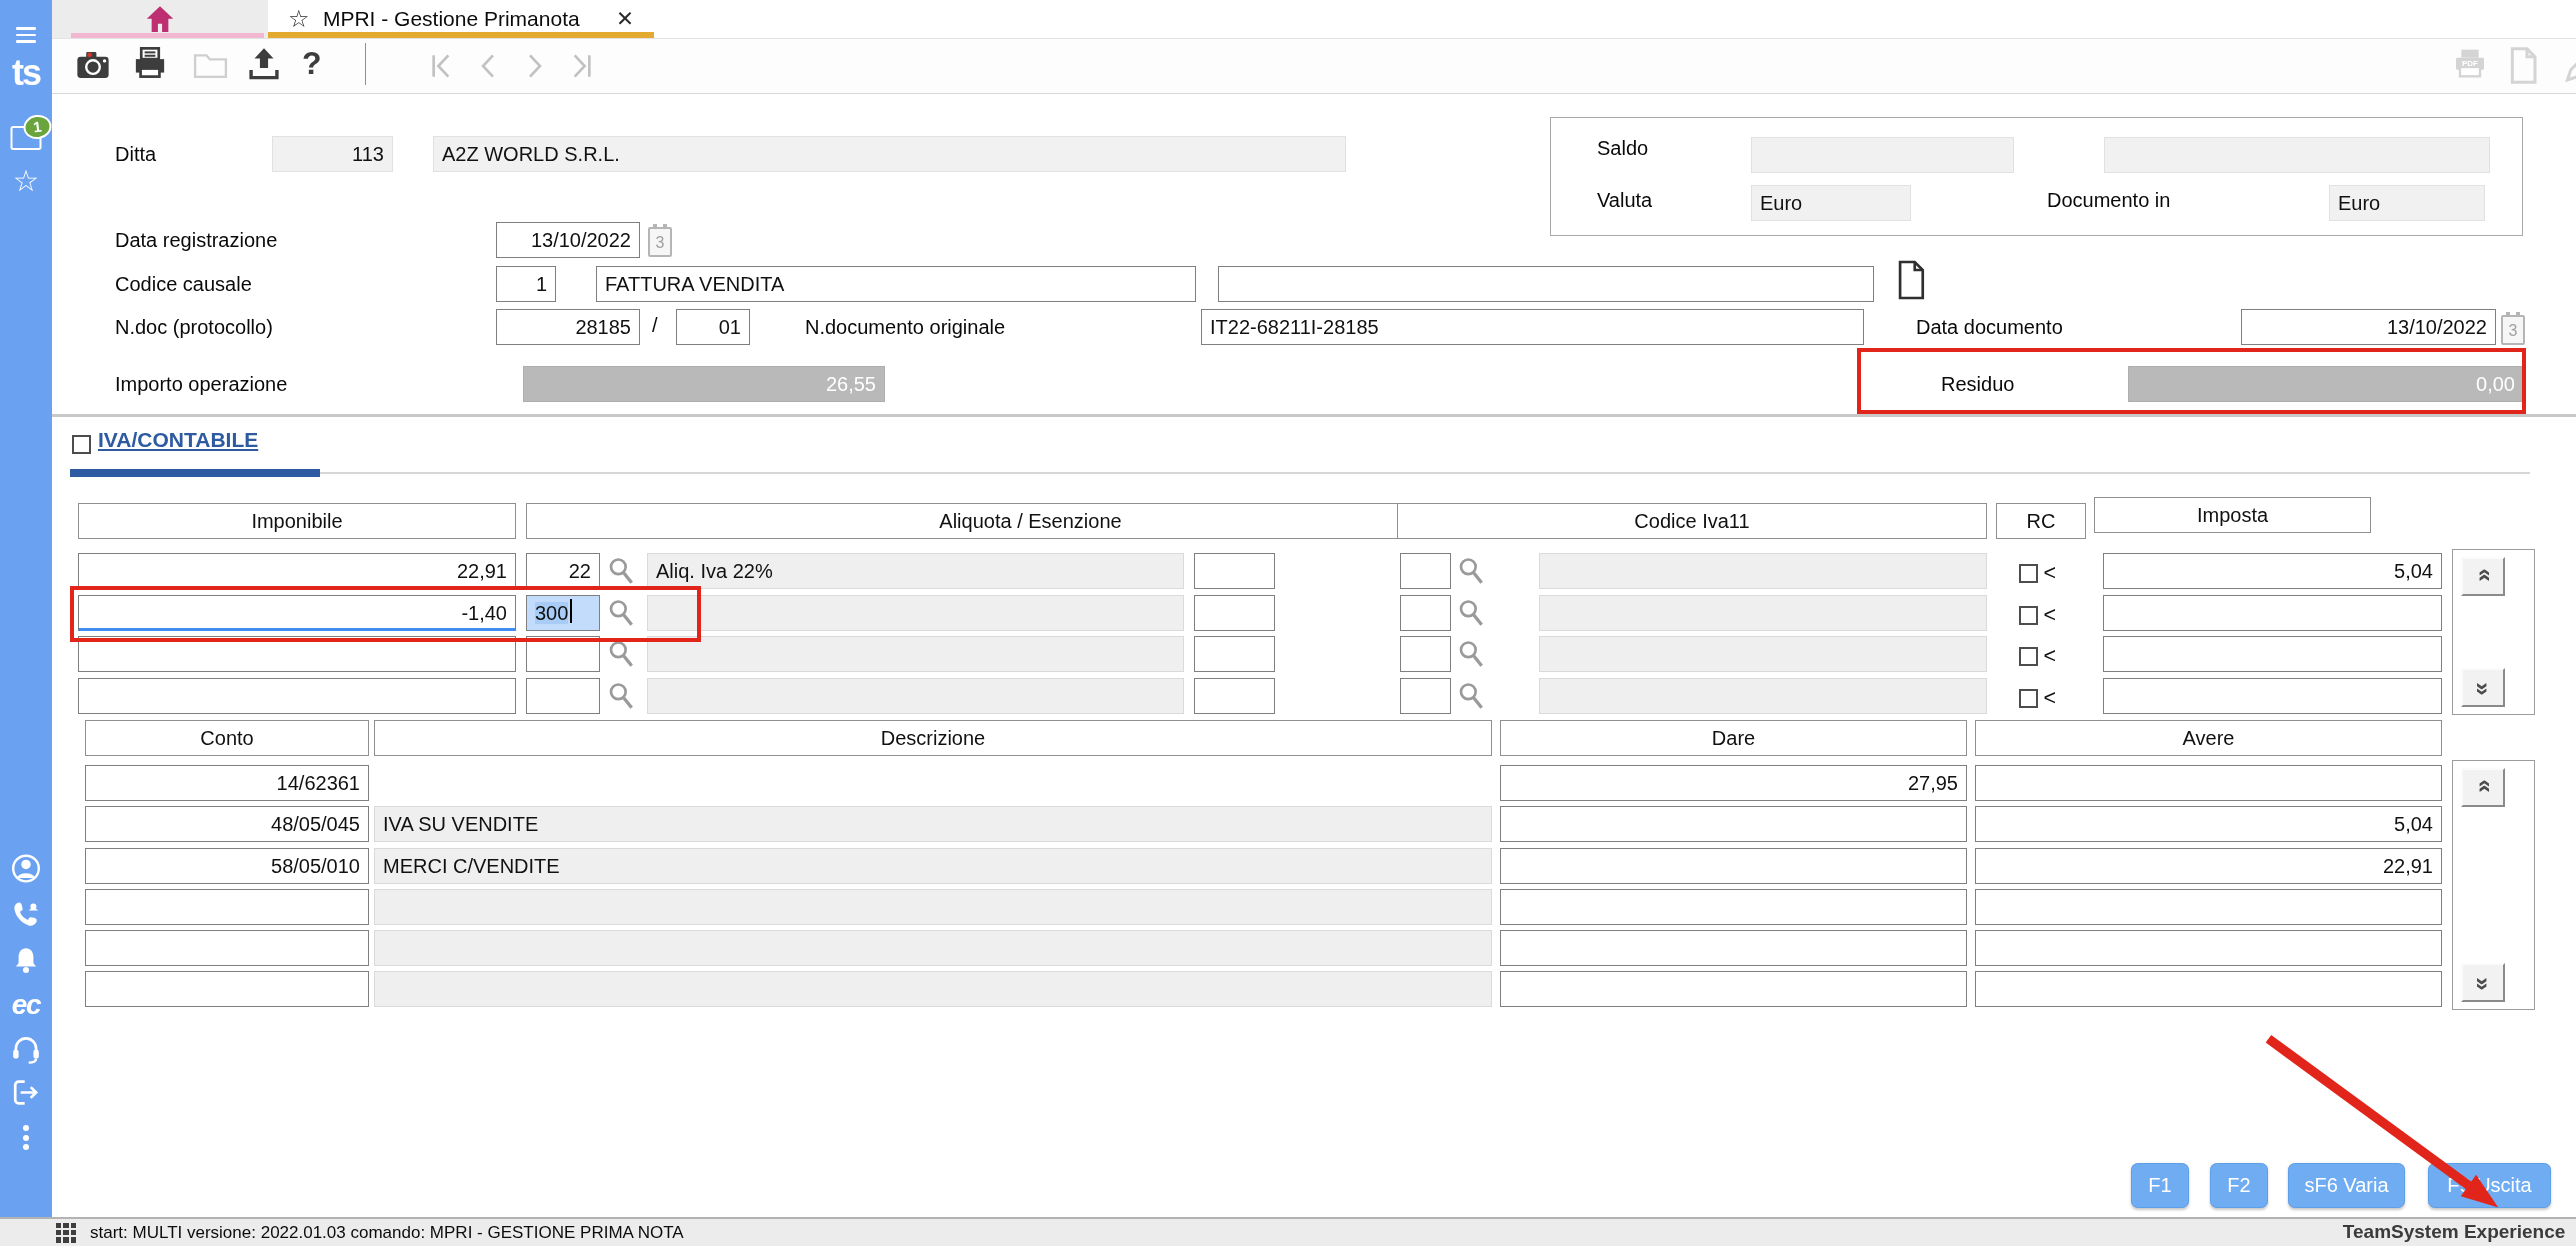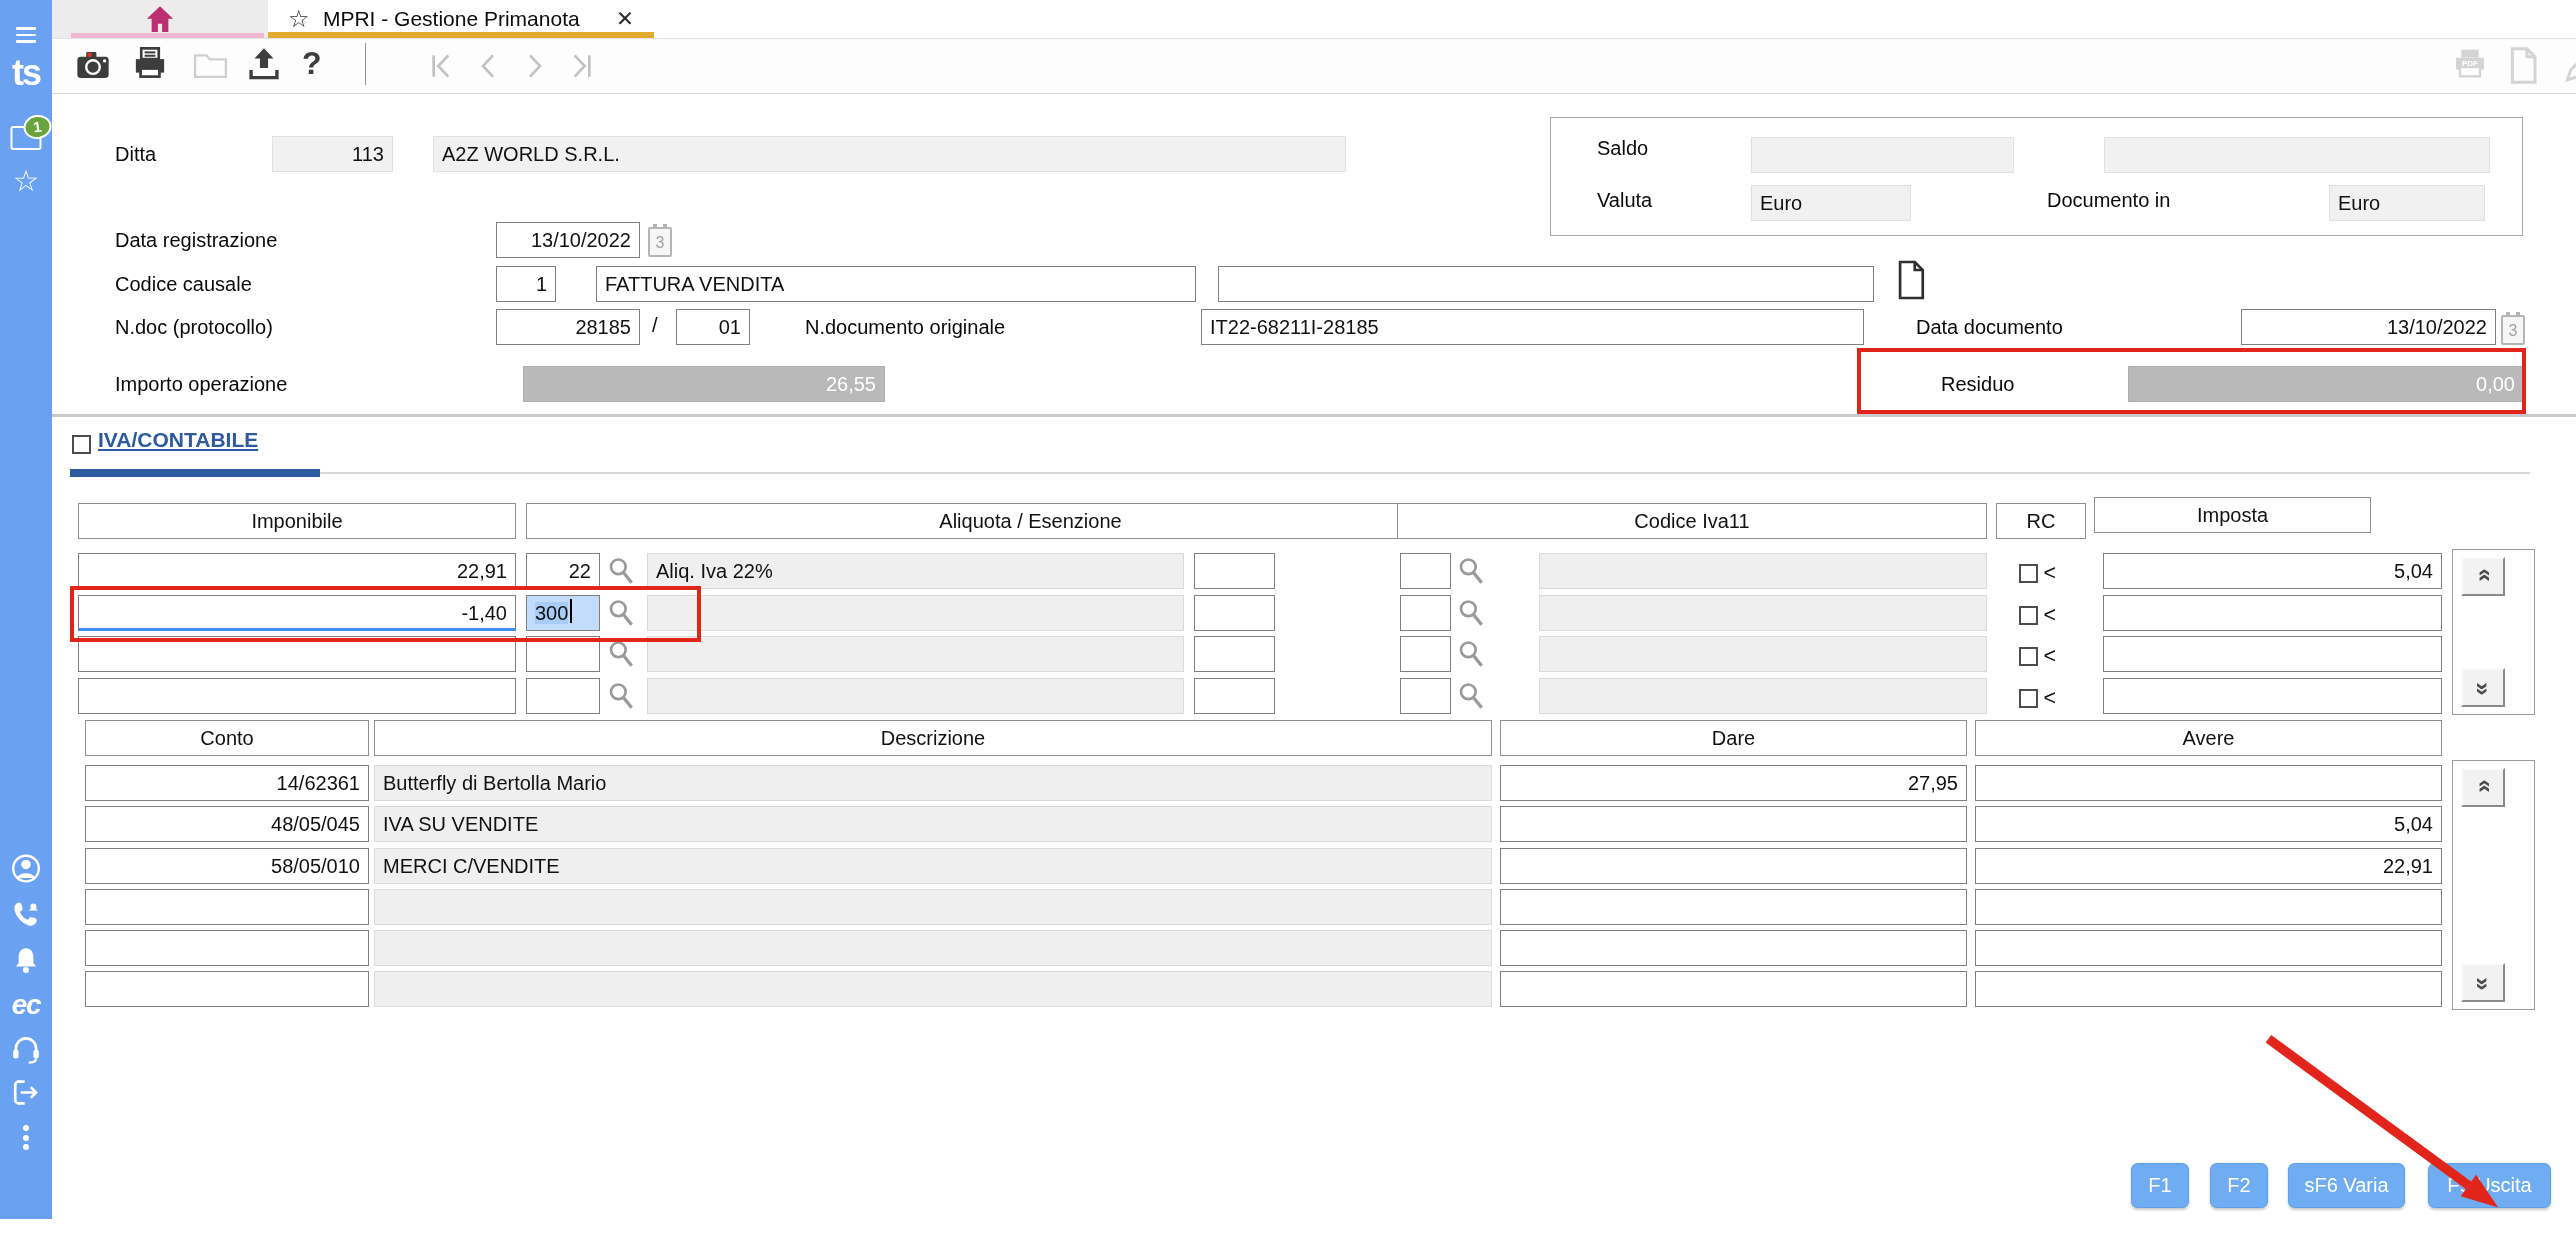--- a/index.html
+++ b/index.html
@@ -372,21 +372,20 @@
       </div>
   </div>
 
   <div class="hdrbox" style="left:85px;top:720px;width:284px;">Conto</div>
   <div class="hdrbox" style="left:374px;top:720px;width:1118px;">Descrizione</div>
   <div class="hdrbox" style="left:1500px;top:720px;width:467px;">Dare</div>
   <div class="hdrbox" style="left:1975px;top:720px;width:467px;">Avere</div>
 
   <div class="row" style="top:764px;">
     <div class="fld num" style="left:85px;top:0.7px;width:284px;">14/62361</div>
-    <div class="fld ro" style="left:374px;top:0.7px;width:1118px;">Butterfly di Bertolla Mario</div>
     <div class="fld num" style="left:1500px;top:0.7px;width:467px;">27,95</div>
     <div class="fld num" style="left:1975px;top:0.7px;width:467px;"></div>
   </div>
   <div class="row" style="top:805px;">
     <div class="fld num" style="left:85px;top:0.7px;width:284px;">48/05/045</div>
     <div class="fld ro" style="left:374px;top:0.7px;width:1118px;">IVA SU VENDITE</div>
     <div class="fld num" style="left:1500px;top:0.7px;width:467px;"></div>
     <div class="fld num" style="left:1975px;top:0.7px;width:467px;">5,04</div>
   </div>
   <div class="row" style="top:847px;">
@@ -426,15 +425,30 @@
   <div class="fbtn" style="left:2131px;top:1163px;width:56px;">F1</div>
   <div class="fbtn" style="left:2210px;top:1163px;width:56px;">F2</div>
   <div class="fbtn" style="left:2288px;top:1163px;width:115px;">sF6 Varia</div>
   <div class="fbtn" style="left:2428px;top:1163px;width:121px;">F9 Uscita</div>
 
   <svg class="abs" style="left:2247px;top:1023px;z-index:60;pointer-events:none;" width="268" height="195" viewBox="0 0 400 290">
     <line x1="32" y1="23" x2="331" y2="242" stroke="#E1251B" stroke-width="14"></line>
     <polygon points="375,275 319,258 342,226" fill="#E1251B"></polygon>
   </svg>
 
+  <div class="statusbar">
+    <div class="gridicon">
+      <div></div>
+        <div></div>
+        <div></div>
+        <div></div>
+        <div></div>
+        <div></div>
+        <div></div>
+        <div></div>
+        <div></div>
+    </div>
+    <div class="statustext">start: MULTI versione: 2022.01.03 comando: MPRI - GESTIONE PRIMA NOTA</div>
+    <div class="brand">TeamSystem Experience</div>
+  </div>
 
 </div>
 
 
 </body></html>

